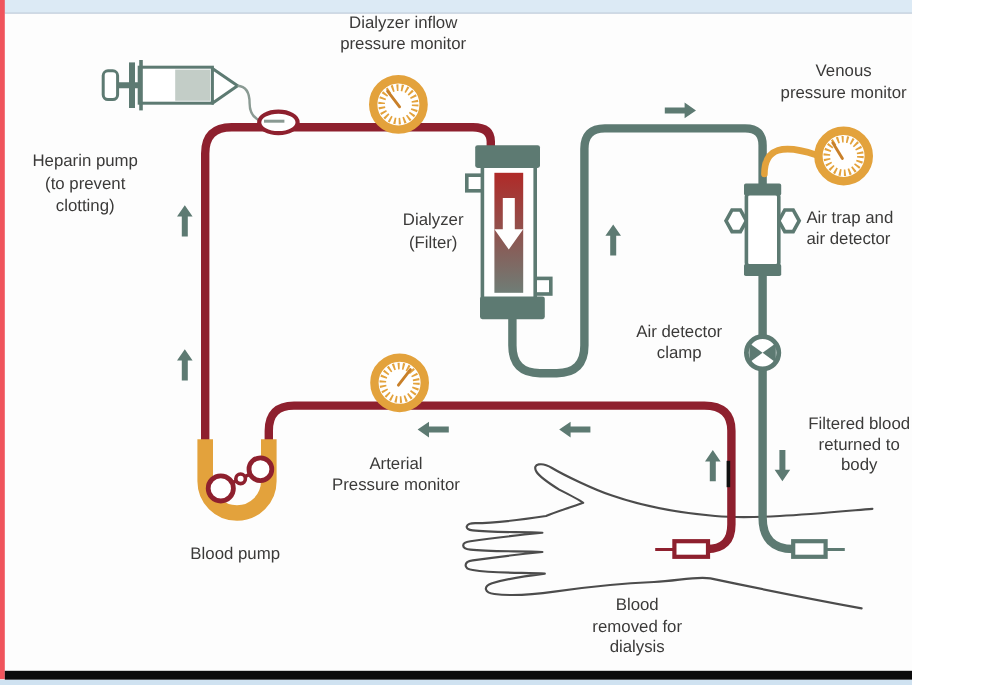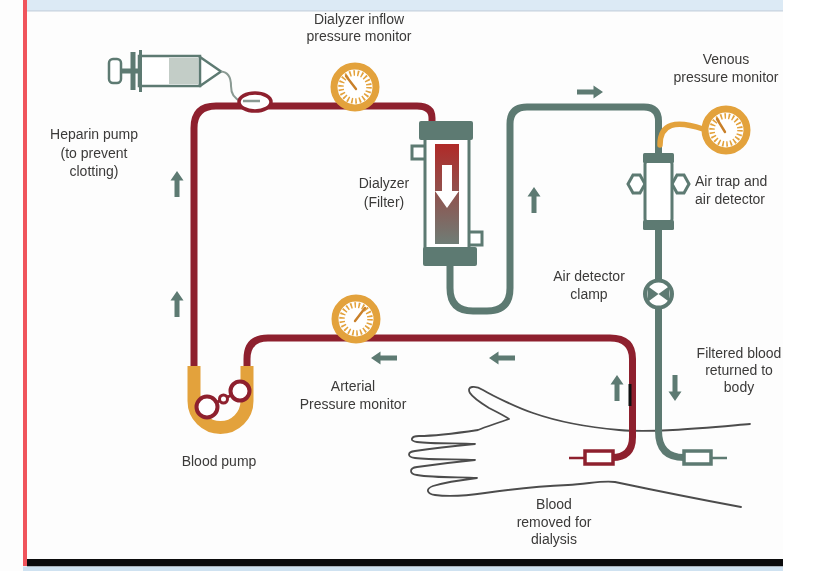--- a/index.html
+++ b/index.html
@@ -1,17 +1,17 @@
 <!DOCTYPE html>
 <html style="--blood: #8e202e; --venous: #5d7a72; --orange: #e3a23c; --needle: #c9802a; --text: #3b3a39; --dialyzer_top: #b02a28; --dialyzer_bottom: #6f7d76; --hand: #4c4c4c; --syringe_fill: #c3cdc7; --port_dash: #8a9a93; --top_band: #dceaf5; --top_band_edge: #c6d2de; --left_stripe: #f0545c; --bottom_bar: #0b0b0c; --bottom_strip: #cfe2f1; --right_border: #41464b; --margin_rule: #cfe3f3;"><head>
 <meta charset="utf-8">
 <style>
   html,body{margin:0;padding:0;background:#fff;}
   .canvas{position:relative;width:760px;height:571px;background:#fdfdfd;overflow:hidden;
-          font-family:"Liberation Sans",sans-serif;padding-left:23px;}
+          font-family:"Liberation Sans",sans-serif;}
   svg{display:block;}
   .label{font-family:"Liberation Sans",sans-serif;font-size:14px;fill:var(--text);}
   .tube-blood{fill:none;stroke:var(--blood);stroke-width:7;}
   .tube-venous{fill:none;stroke:var(--venous);stroke-width:7;}
   .orange-link{fill:none;stroke:var(--orange);stroke-width:5.5;stroke-linecap:round;}
   .pump-u{fill:none;stroke:var(--orange);stroke-width:13;}
   .outline-blood{fill:#fff;stroke:var(--blood);}
   .outline-venous{fill:#fff;stroke:var(--venous);}
   .fill-venous{fill:var(--venous);stroke:none;}
   .syr{fill:#fff;stroke:var(--venous);stroke-width:2.5;}

